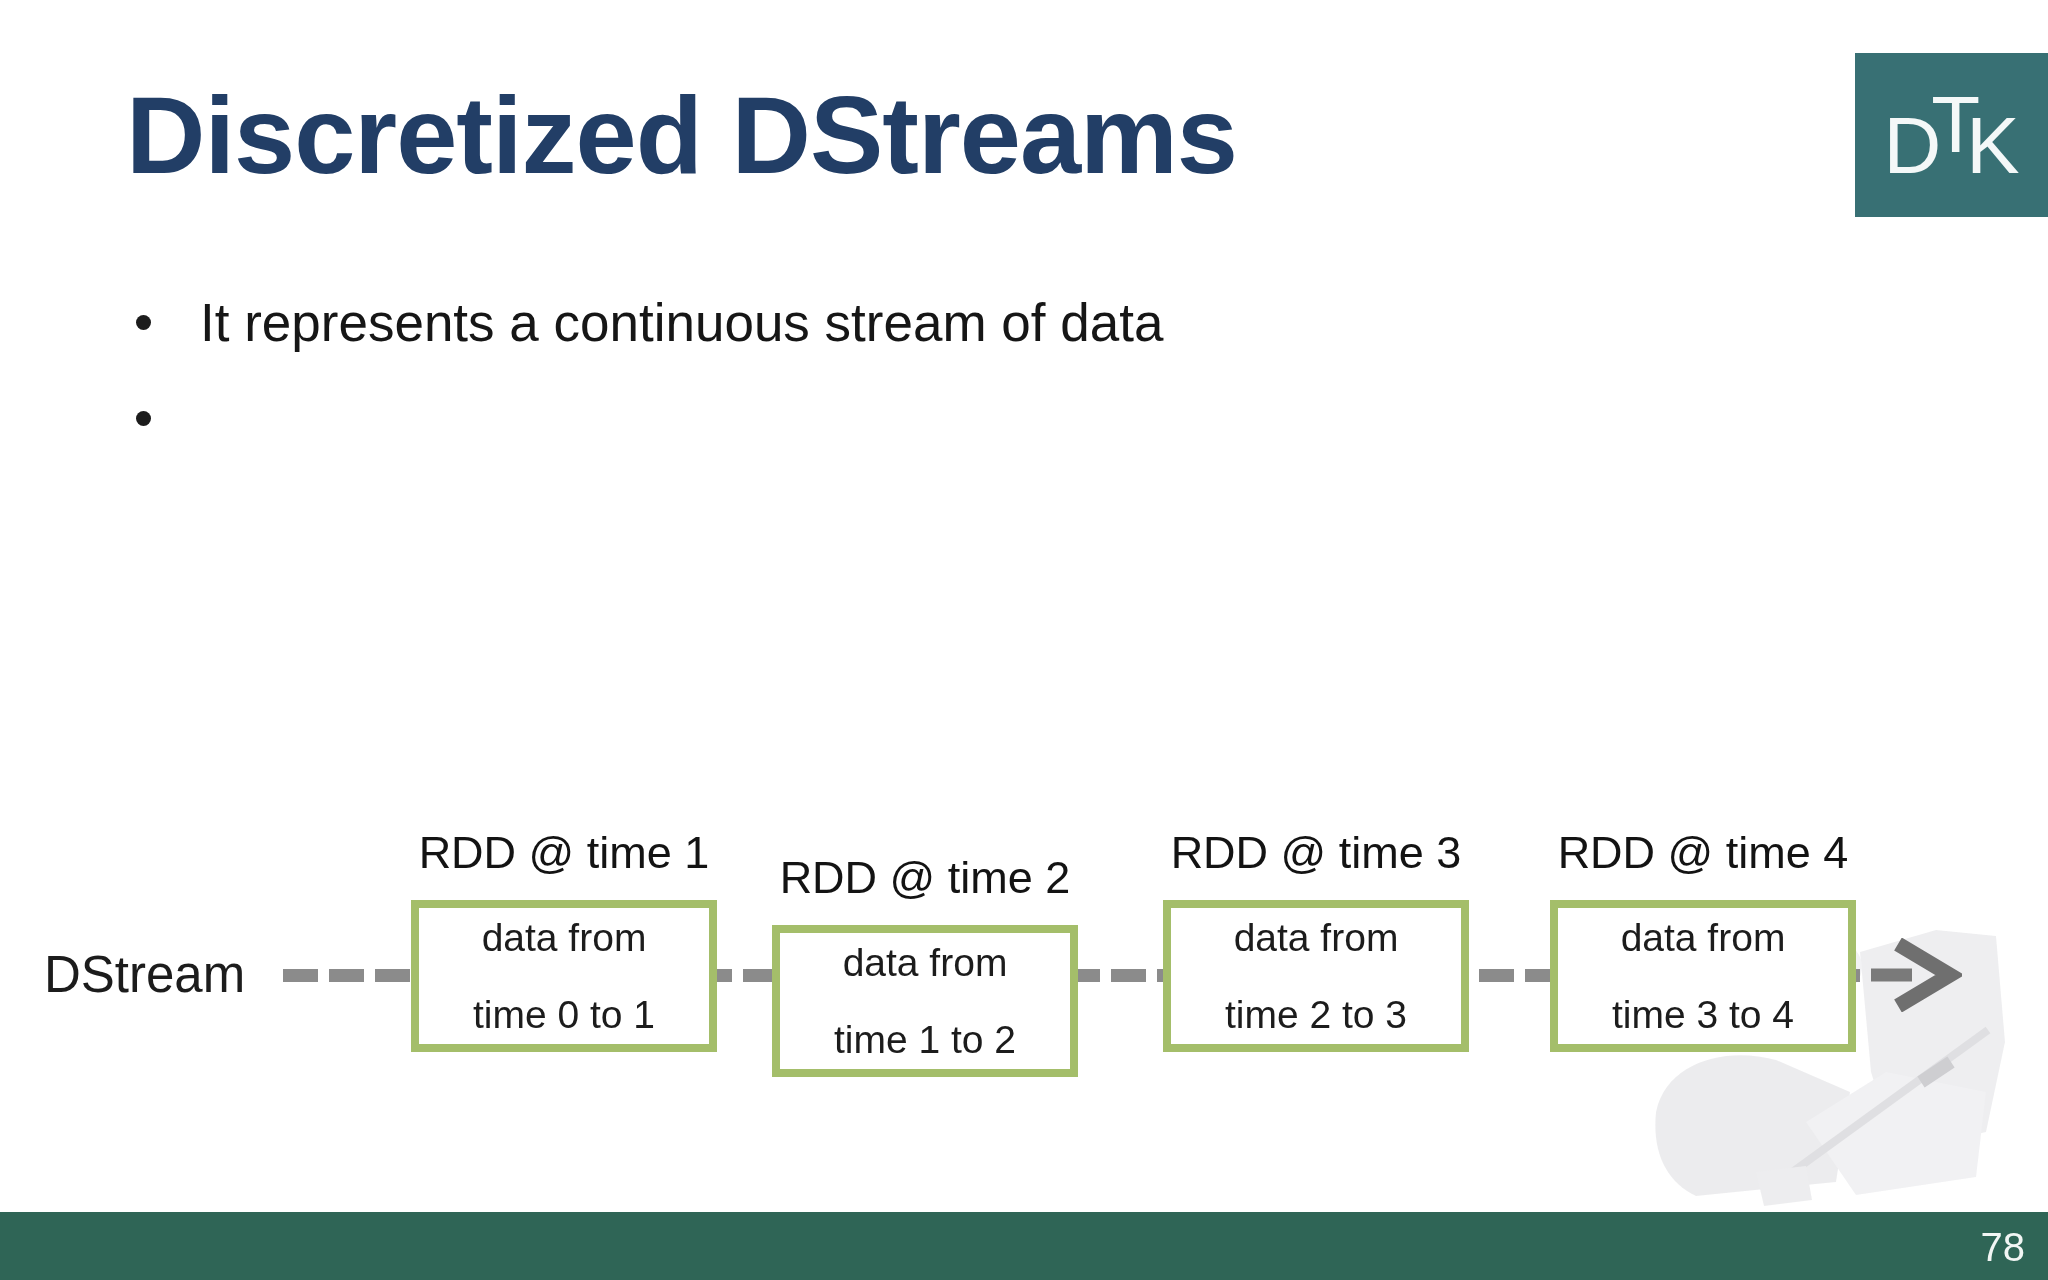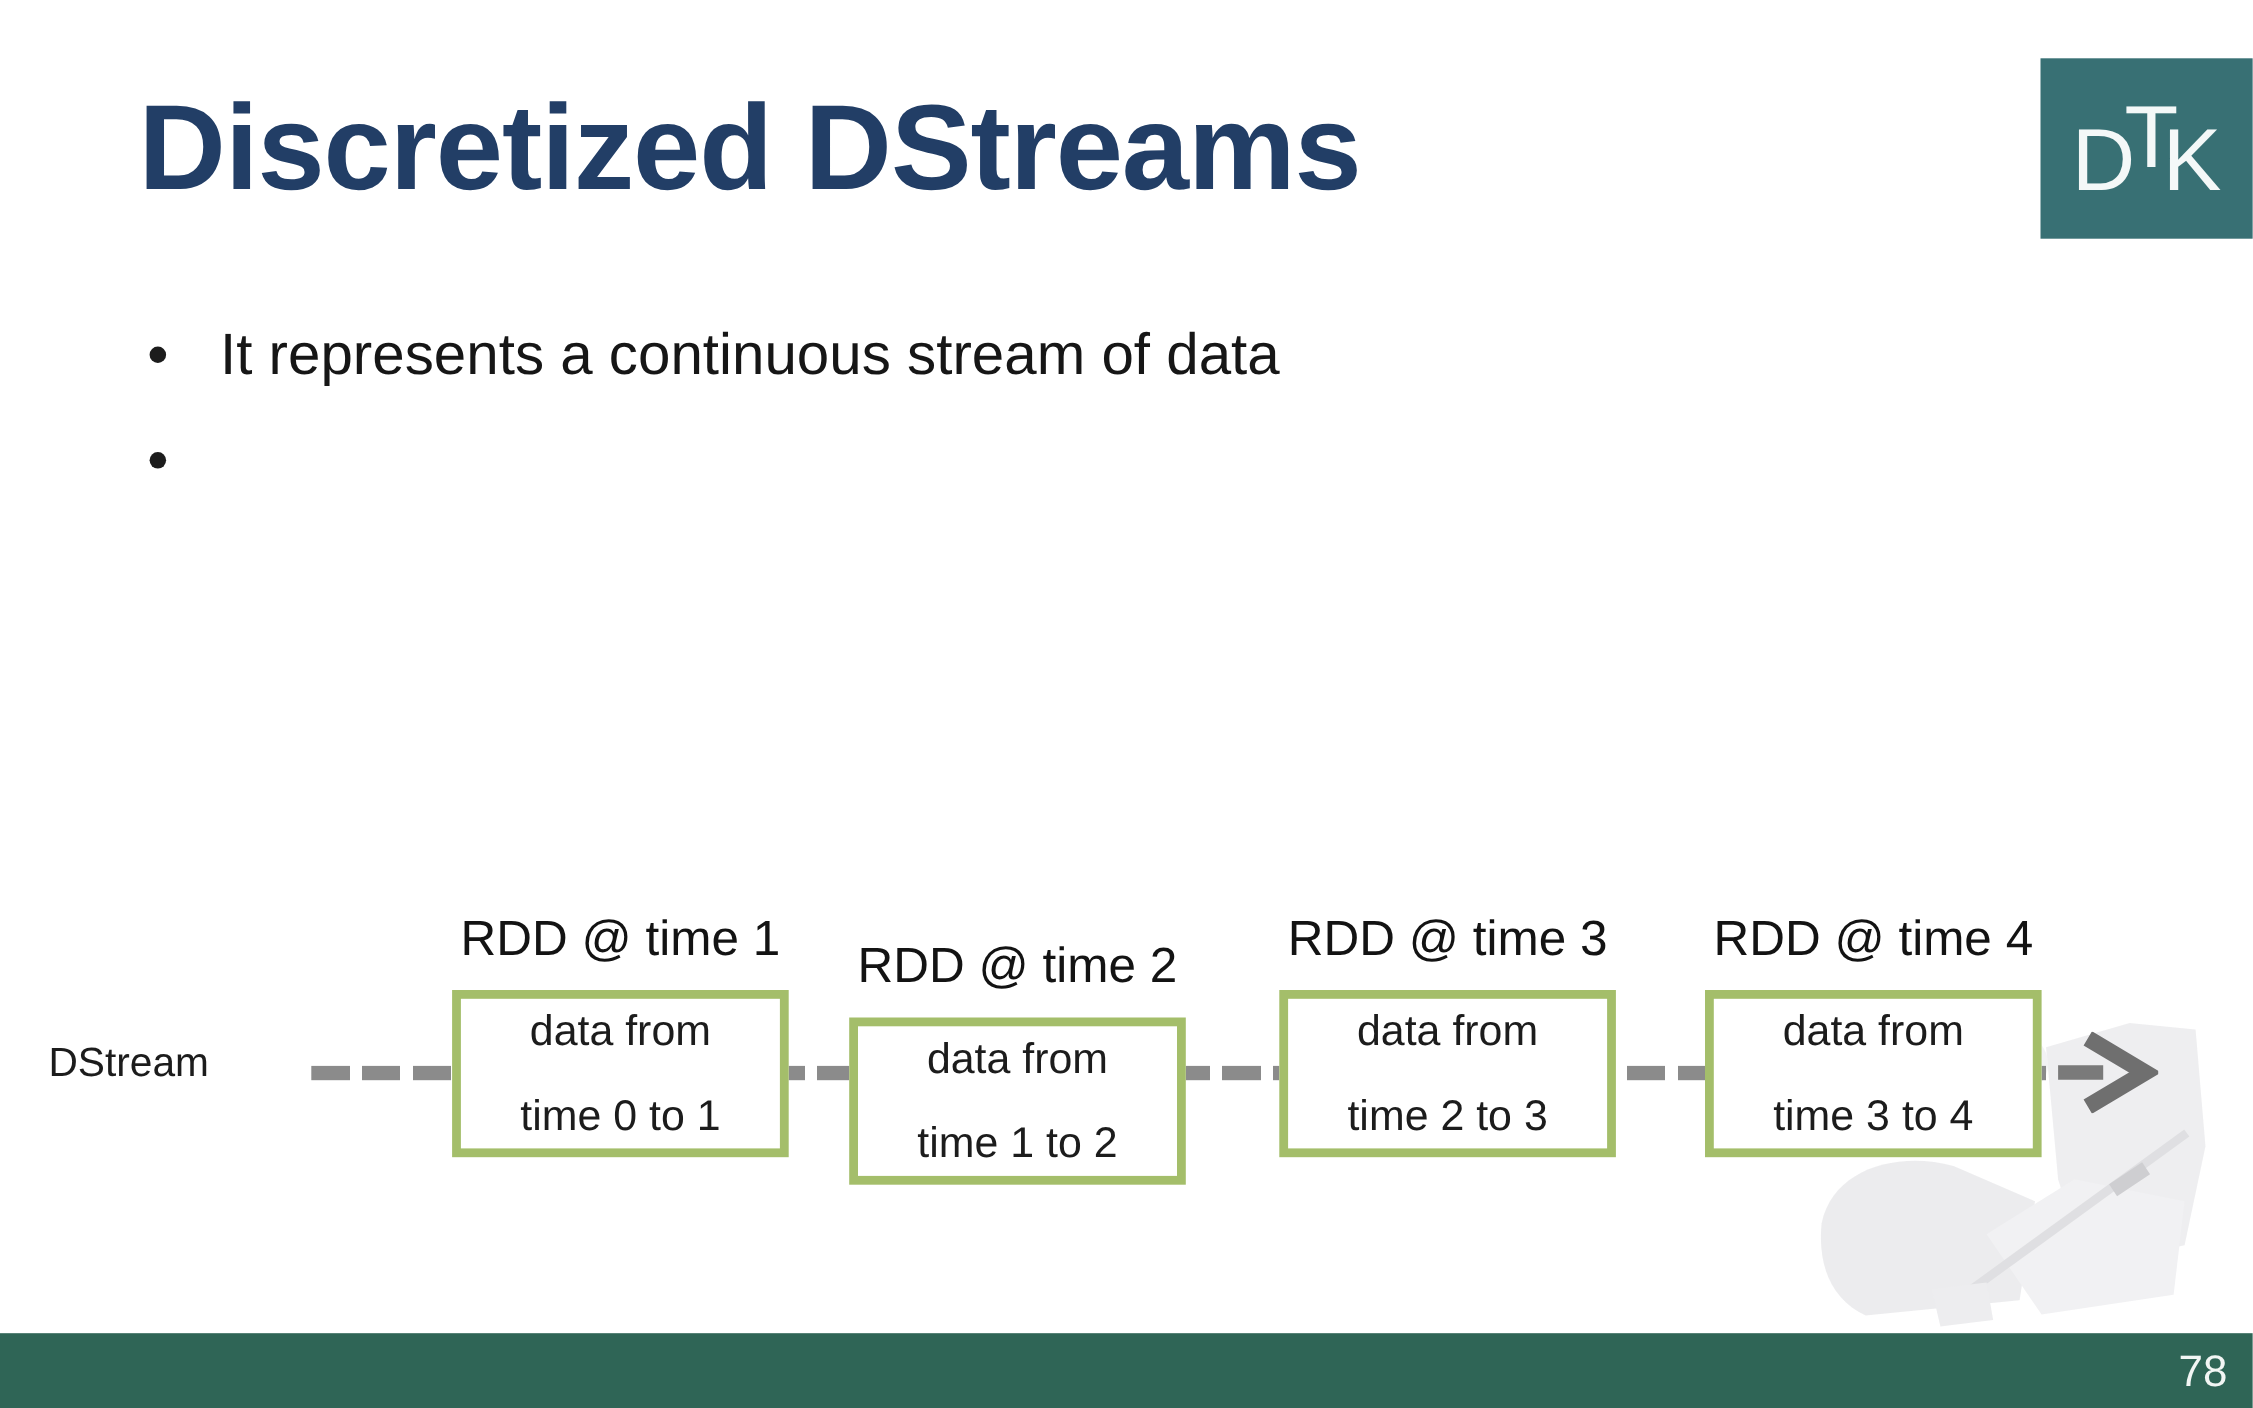--- a/index.html
+++ b/index.html
@@ -62,21 +62,21 @@
   .bullets li .dot{
     position:absolute;left:8px;top:32px;
     width:15px;height:15px;border-radius:50%;
     background:#1c1c1c;
   }
   .bullets li span.line{display:block;}
 
   
   .dstream-label{
     position:absolute;left:44px;top:944px;
-    font-size:37px;line-height:1.2;color:#1c1c1c;
+    font-size:51px;line-height:1.2;color:#1c1c1c;
     white-space:nowrap;
   }
   .dash-line{
     position:absolute;left:283px;top:969px;
     width:1577px;height:13px;z-index:2;
     background-image:repeating-linear-gradient(to right,
       var(--dash-gray) 0px, var(--dash-gray) 35px,
       transparent 35px, transparent 46px);
   }
   .rdd-label{

